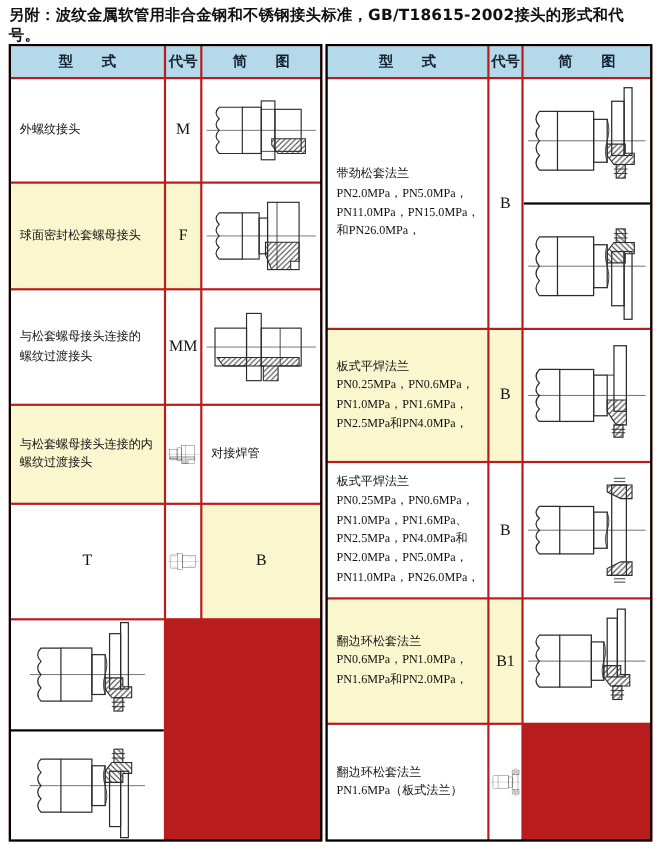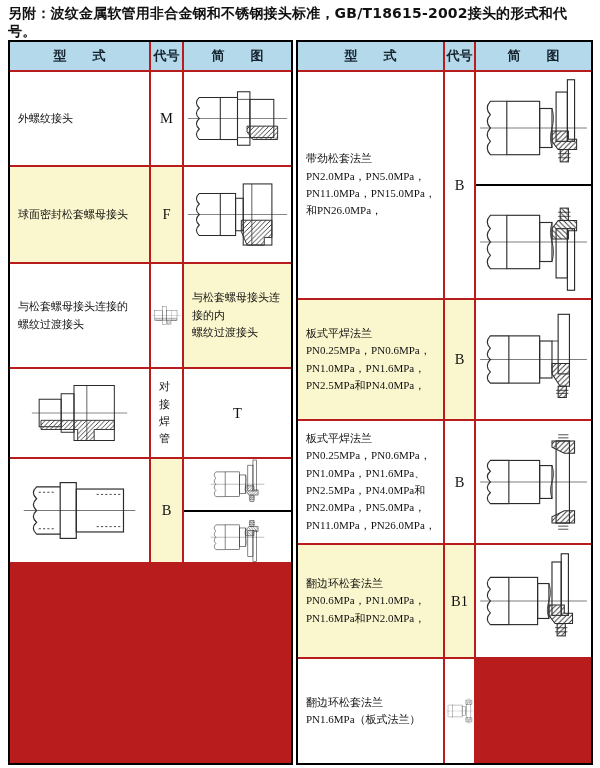--- a/index.html
+++ b/index.html
@@ -93,20 +93,21 @@
       <rect class="ln" x="38" y="26" width="16" height="44"></rect>
       <rect class="ln" x="54" y="31" width="8" height="34"></rect>
       <rect class="ln" x="62" y="16" width="30" height="64"></rect>
       <line class="th" x1="71" y1="16" x2="71" y2="80"></line>
       <path class="ht" d="M60,54 H92 V72 H84 V80 H66 L60,66 Z"></path>
     </svg>
   </div>
 
   <div class="cell type">与松套螺母接头连接的
 螺纹过渡接头</div>
+  <div class="cell code">MM</div>
   <div class="cell diag">
     <svg viewBox="0 0 112 96" preserveAspectRatio="xMidYMid meet">
       <line class="ax" x1="4" y1="48" x2="108" y2="48"></line>
       <rect class="ln" x="12" y="30" width="30" height="36"></rect>
       <rect class="ln" x="42" y="16" width="14" height="64"></rect>
       <rect class="ln" x="56" y="30" width="38" height="36"></rect>
       <line class="th" x1="74" y1="30" x2="74" y2="66"></line>
       <path class="ht" d="M14,58 H92 V66 H72 V80 H58 V66 H20 Z"></path>
     </svg>
   </div>

